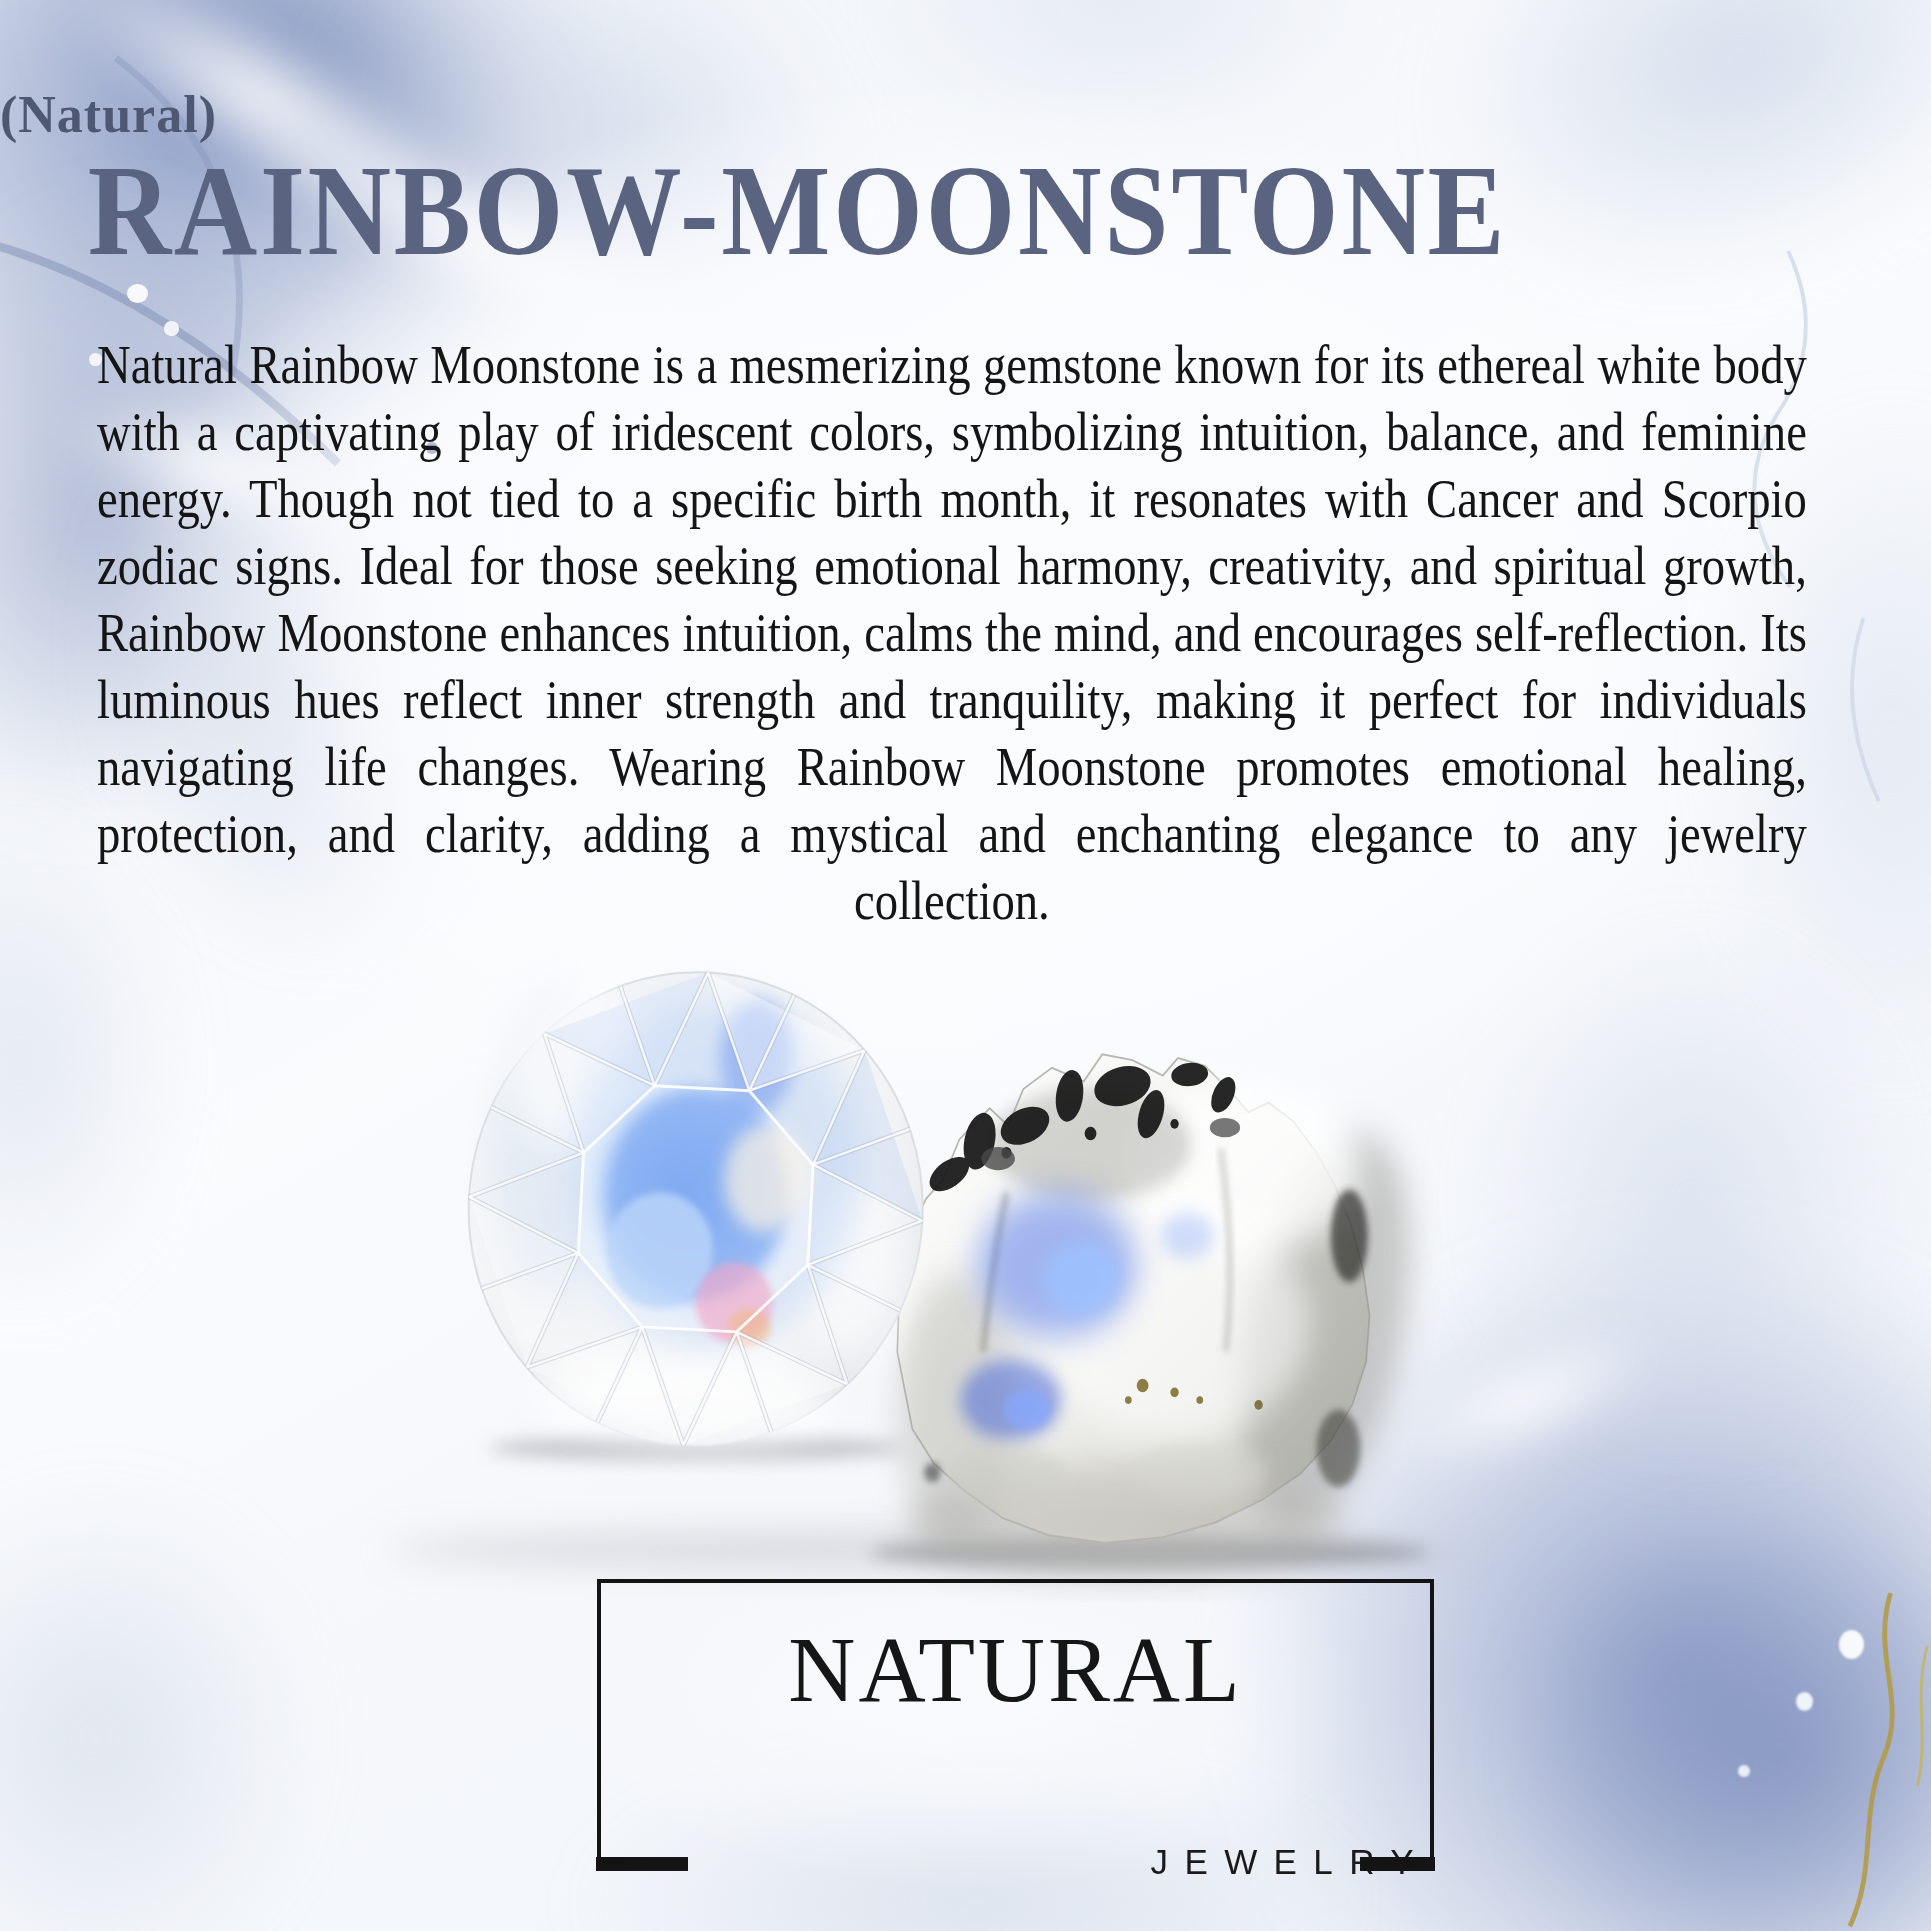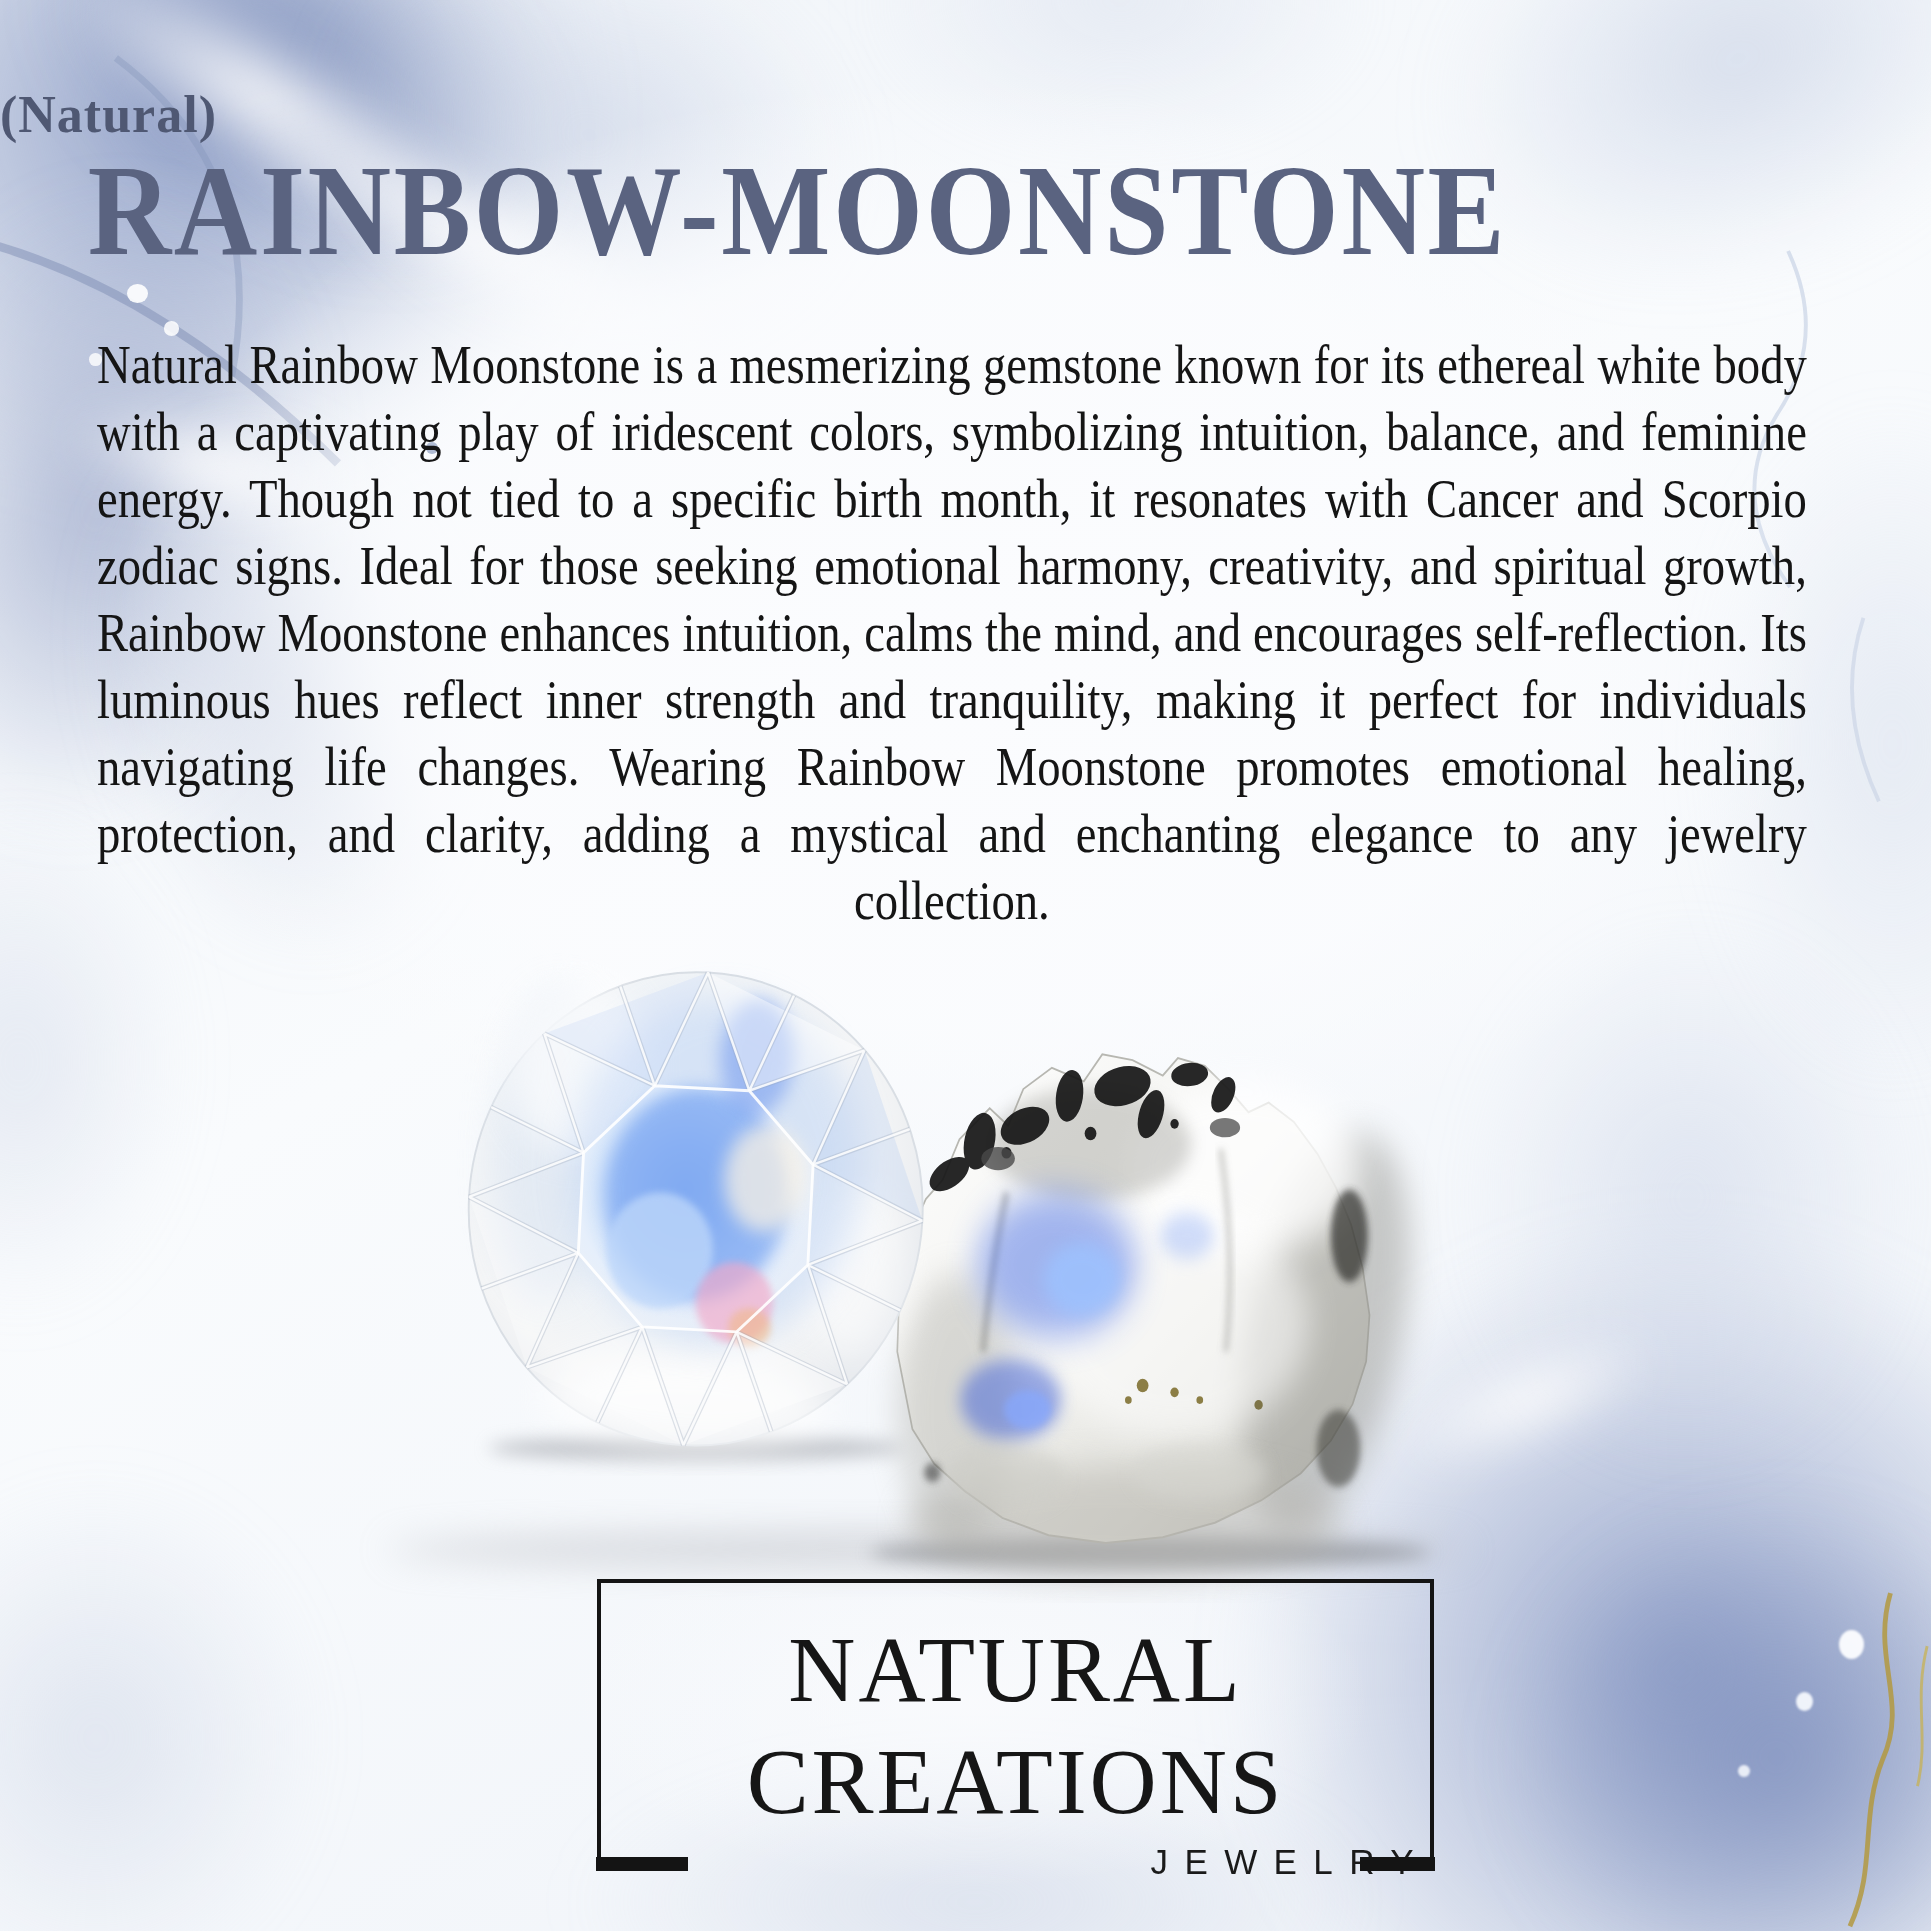--- a/index.html
+++ b/index.html
@@ -240,20 +240,19 @@
       <polygon points="-49,125 0,245 -166,173" fill="rgba(255,255,255,.25)"></polygon>
 
       <path d="M119 52L217 94M49 125L90 226M-49 125L-90 226M-119 52L-217 94M-119 -52L-217 -94M-49 -125L-90 -226M49 -125L90 -226M119 -52L217 -94M119 52L235 0M119 52L166 173M49 125L166 173M49 125L0 245M-49 125L0 245M-49 125L-166 173M-119 52L-166 173M-119 52L-235 0M-119 -52L-235 0M-119 -52L-166 -173M-49 -125L-166 -173M-49 -125L0 -245M49 -125L0 -245M49 -125L166 -173M119 -52L166 -173M119 -52L235 0" stroke="rgba(150,162,182,.3)" stroke-width="5" fill="none"></path>
       <path d="M119 52L217 94M49 125L90 226M-49 125L-90 226M-119 52L-217 94M-119 -52L-217 -94M-49 -125L-90 -226M49 -125L90 -226M119 -52L217 -94M119 52L235 0M119 52L166 173M49 125L166 173M49 125L0 245M-49 125L0 245M-49 125L-166 173M-119 52L-166 173M-119 52L-235 0M-119 -52L-235 0M-119 -52L-166 -173M-49 -125L-166 -173M-49 -125L0 -245M49 -125L0 -245M49 -125L166 -173M119 -52L166 -173M119 -52L235 0" stroke="rgba(255,255,255,.85)" stroke-width="2.5" fill="none"></path>
       <polygon points="119,52 49,125 -49,125 -119,52 -119,-52 -49,-125 49,-125 119,-52" fill="none" stroke="rgba(255,255,255,.9)" stroke-width="3"></polygon>
     </g>
   </svg>
 
   <div class="logo-box">
     <div class="logo-line1">NATURAL</div>
-    <div class="logo-line2">CREATIONS</div>
     <div class="logo-tagline">JEWELRY</div>
     <span class="bar bar-left"></span>
     <span class="bar bar-right"></span>
   </div>
 
 </div>
 
 
 </body></html>

